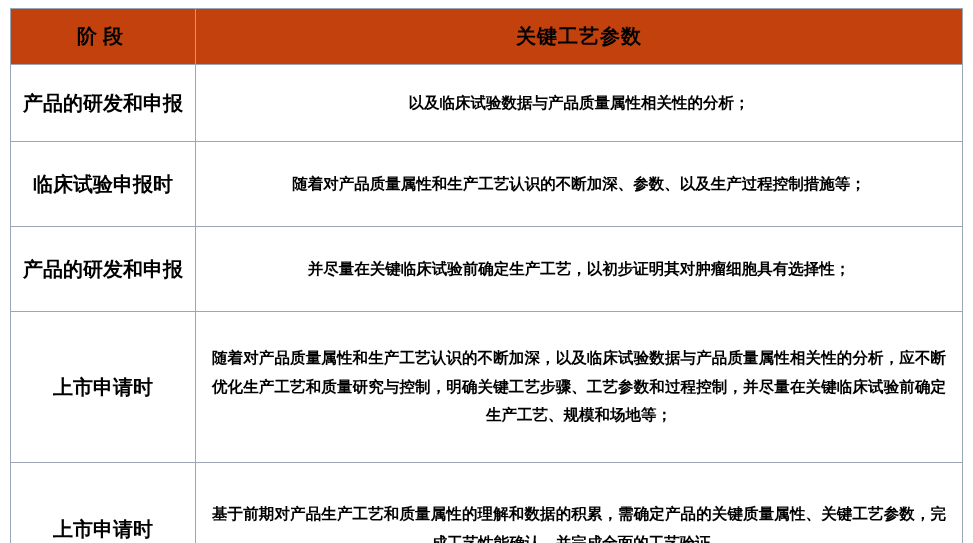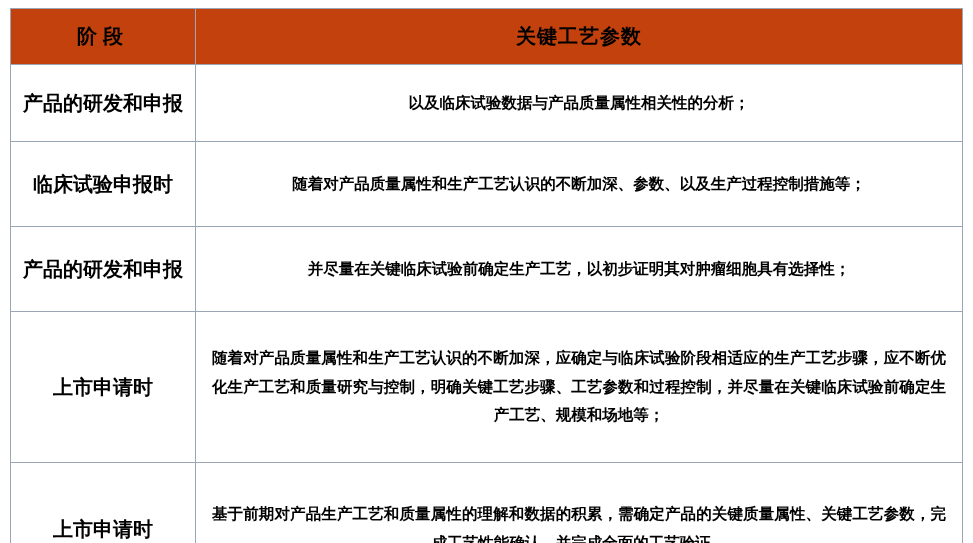--- a/index.html
+++ b/index.html
@@ -90,21 +90,21 @@
       <tr class="row-r2">
         <td class="stage-cell">临床试验申报时</td>
         <td class="content-cell">随着对产品质量属性和生产工艺认识的不断加深、参数、以及生产过程控制措施等；</td>
       </tr>
       <tr class="row-r3">
         <td class="stage-cell">产品的研发和申报</td>
         <td class="content-cell">并尽量在关键临床试验前确定生产工艺，以初步证明其对肿瘤细胞具有选择性；</td>
       </tr>
       <tr class="row-r4">
         <td class="stage-cell">上市申请时</td>
-        <td class="content-cell justified">随着对产品质量属性和生产工艺认识的不断加深，应确定与临床试验阶段相适应的生产工艺步骤，应不断优化生产工艺和质量研究与控制，明确关键工艺步骤、工艺参数和过程控制，并尽量在关键临床试验前确定生产工艺、规模和场地等；</td>
+        <td class="content-cell justified">随着对产品质量属性和生产工艺认识的不断加深，以及临床试验数据与产品质量属性相关性的分析，应不断优化生产工艺和质量研究与控制，明确关键工艺步骤、工艺参数和过程控制，并尽量在关键临床试验前确定生产工艺、规模和场地等；</td>
       </tr>
       <tr class="row-r5">
         <td class="stage-cell">上市申请时</td>
         <td class="content-cell justified">基于前期对产品生产工艺和质量属性的理解和数据的积累，需确定产品的关键质量属性、关键工艺参数，完成工艺性能确认，并完成全面的工艺验证。</td>
       </tr>
     </tbody>
   </table>
 </div>
 
 </body></html>

